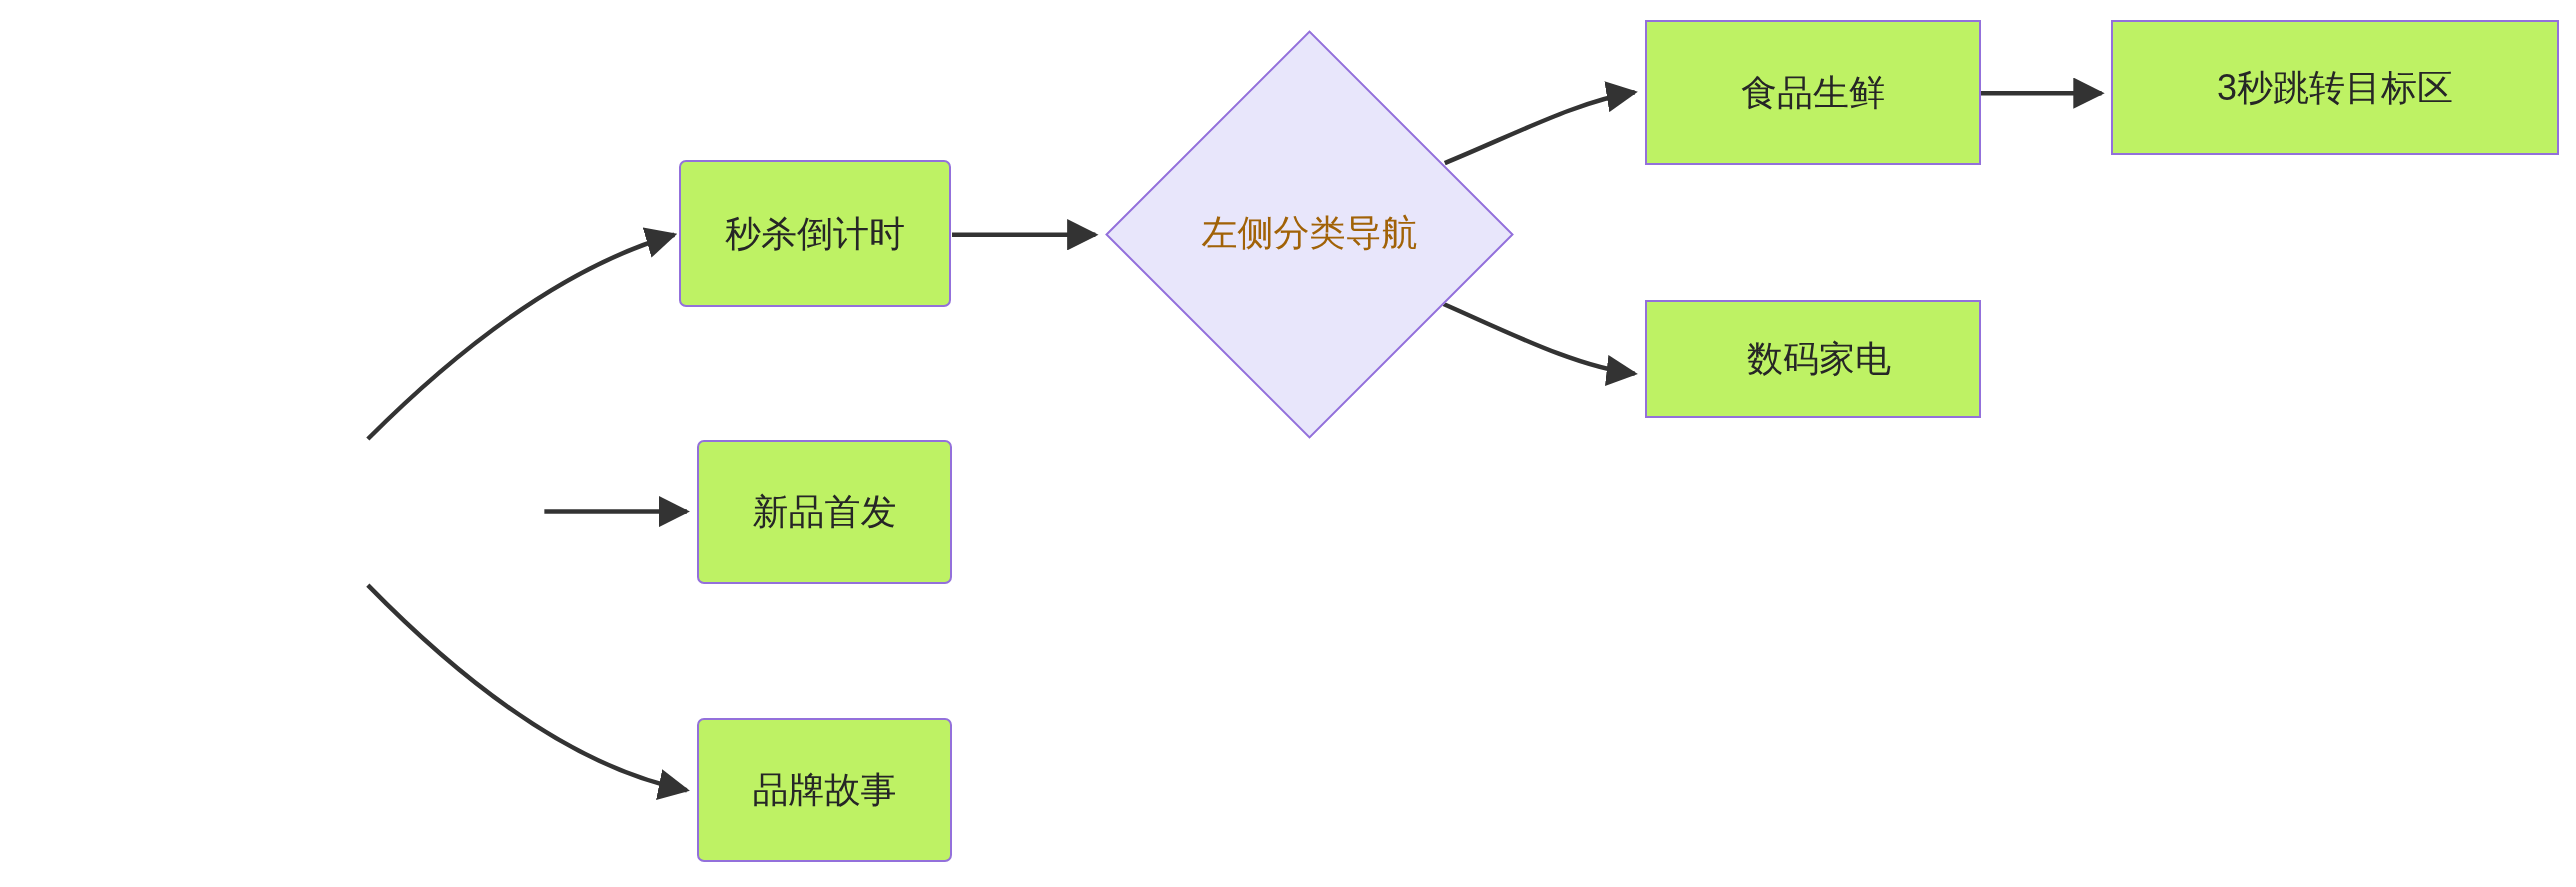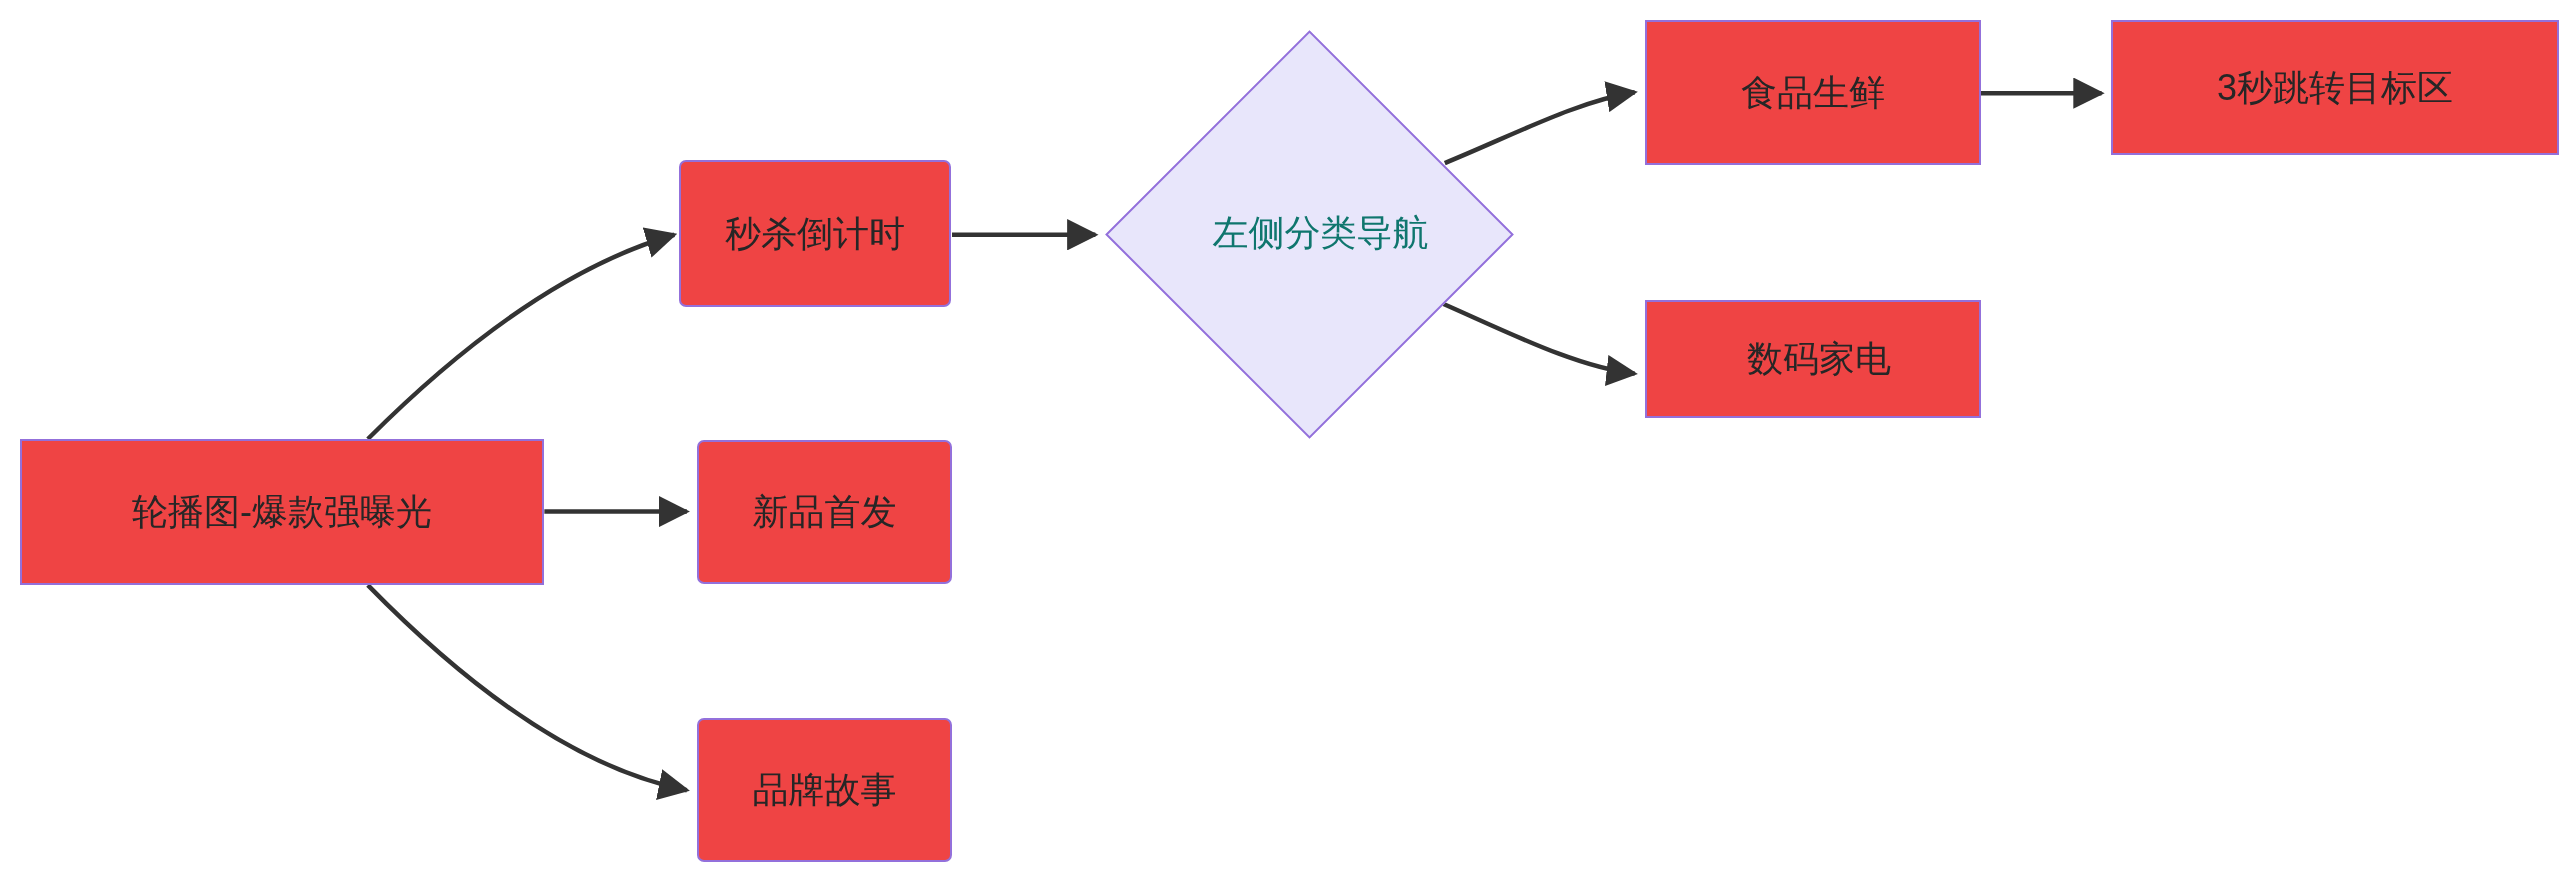--- a/index.html
+++ b/index.html
@@ -22,21 +22,21 @@
     width: 2576px;
     height: 887px;
     pointer-events: none;
   }
   .node {
     position: absolute;
     box-sizing: border-box;
     display: flex;
     align-items: center;
     justify-content: center;
-    background: #ef4444;
+    background: #bef264;
     border: 2.7px solid #9370db;
     color: #262626;
     font-size: 36px;
     line-height: 1.2;
     white-space: nowrap;
     z-index: 2;
   }
   .node.rounded { border-radius: 7px; }
   .node.sharp   { border-radius: 0; }
 
@@ -53,28 +53,28 @@
     height: 289px;
     margin-left: -144px;
     margin-top: -144px;
     background: #e8e6fb;
     border: 2.7px solid #9370db;
     transform: rotate(45deg);
     box-sizing: border-box;
   }
   .diamond-label {
     position: absolute;
-    left: 12px;
+    left: 1px;
     top: 0;
     width: 100%;
     height: 100%;
     display: flex;
     align-items: center;
     justify-content: center;
-    color: #0f766e;
+    color: #a16207;
     font-size: 36px;
     white-space: nowrap;
     font-family: "Liberation Sans", "DejaVu Sans", sans-serif;
   }
 </style>
 </head>
 <body>
 
 <div id="canvas">
 
@@ -93,23 +93,20 @@
 
     <path d="M 1062 262 L 1222 262" fill="none" stroke="#333333" stroke-width="5" marker-end="url(#arrow)"></path>
 
     <path d="M 1612 182 C 1690 150, 1760 113, 1824 103" fill="none" stroke="#333333" stroke-width="5" marker-end="url(#arrow)"></path>
 
     <path d="M 1610 339 C 1685 372, 1760 410, 1824 417" fill="none" stroke="#333333" stroke-width="5" marker-end="url(#arrow)"></path>
 
     <path d="M 2210 104 L 2345 104" fill="none" stroke="#333333" stroke-width="5" marker-end="url(#arrow)"></path>
   </svg>
 
-  <div class="node sharp" style="left:20px; top:439px; width:524px; height:146px;">
-    <span>轮播图-爆款强曝光</span>
-  </div>
 
   <div class="node rounded" style="left:679px; top:160px; width:272px; height:147px;">
     <span>秒杀倒计时</span>
   </div>
 
   <div class="node rounded" style="left:697px; top:440px; width:255px; height:144px;">
     <span>新品首发</span>
   </div>
 
   <div class="node rounded" style="left:697px; top:718px; width:255px; height:144px;">

